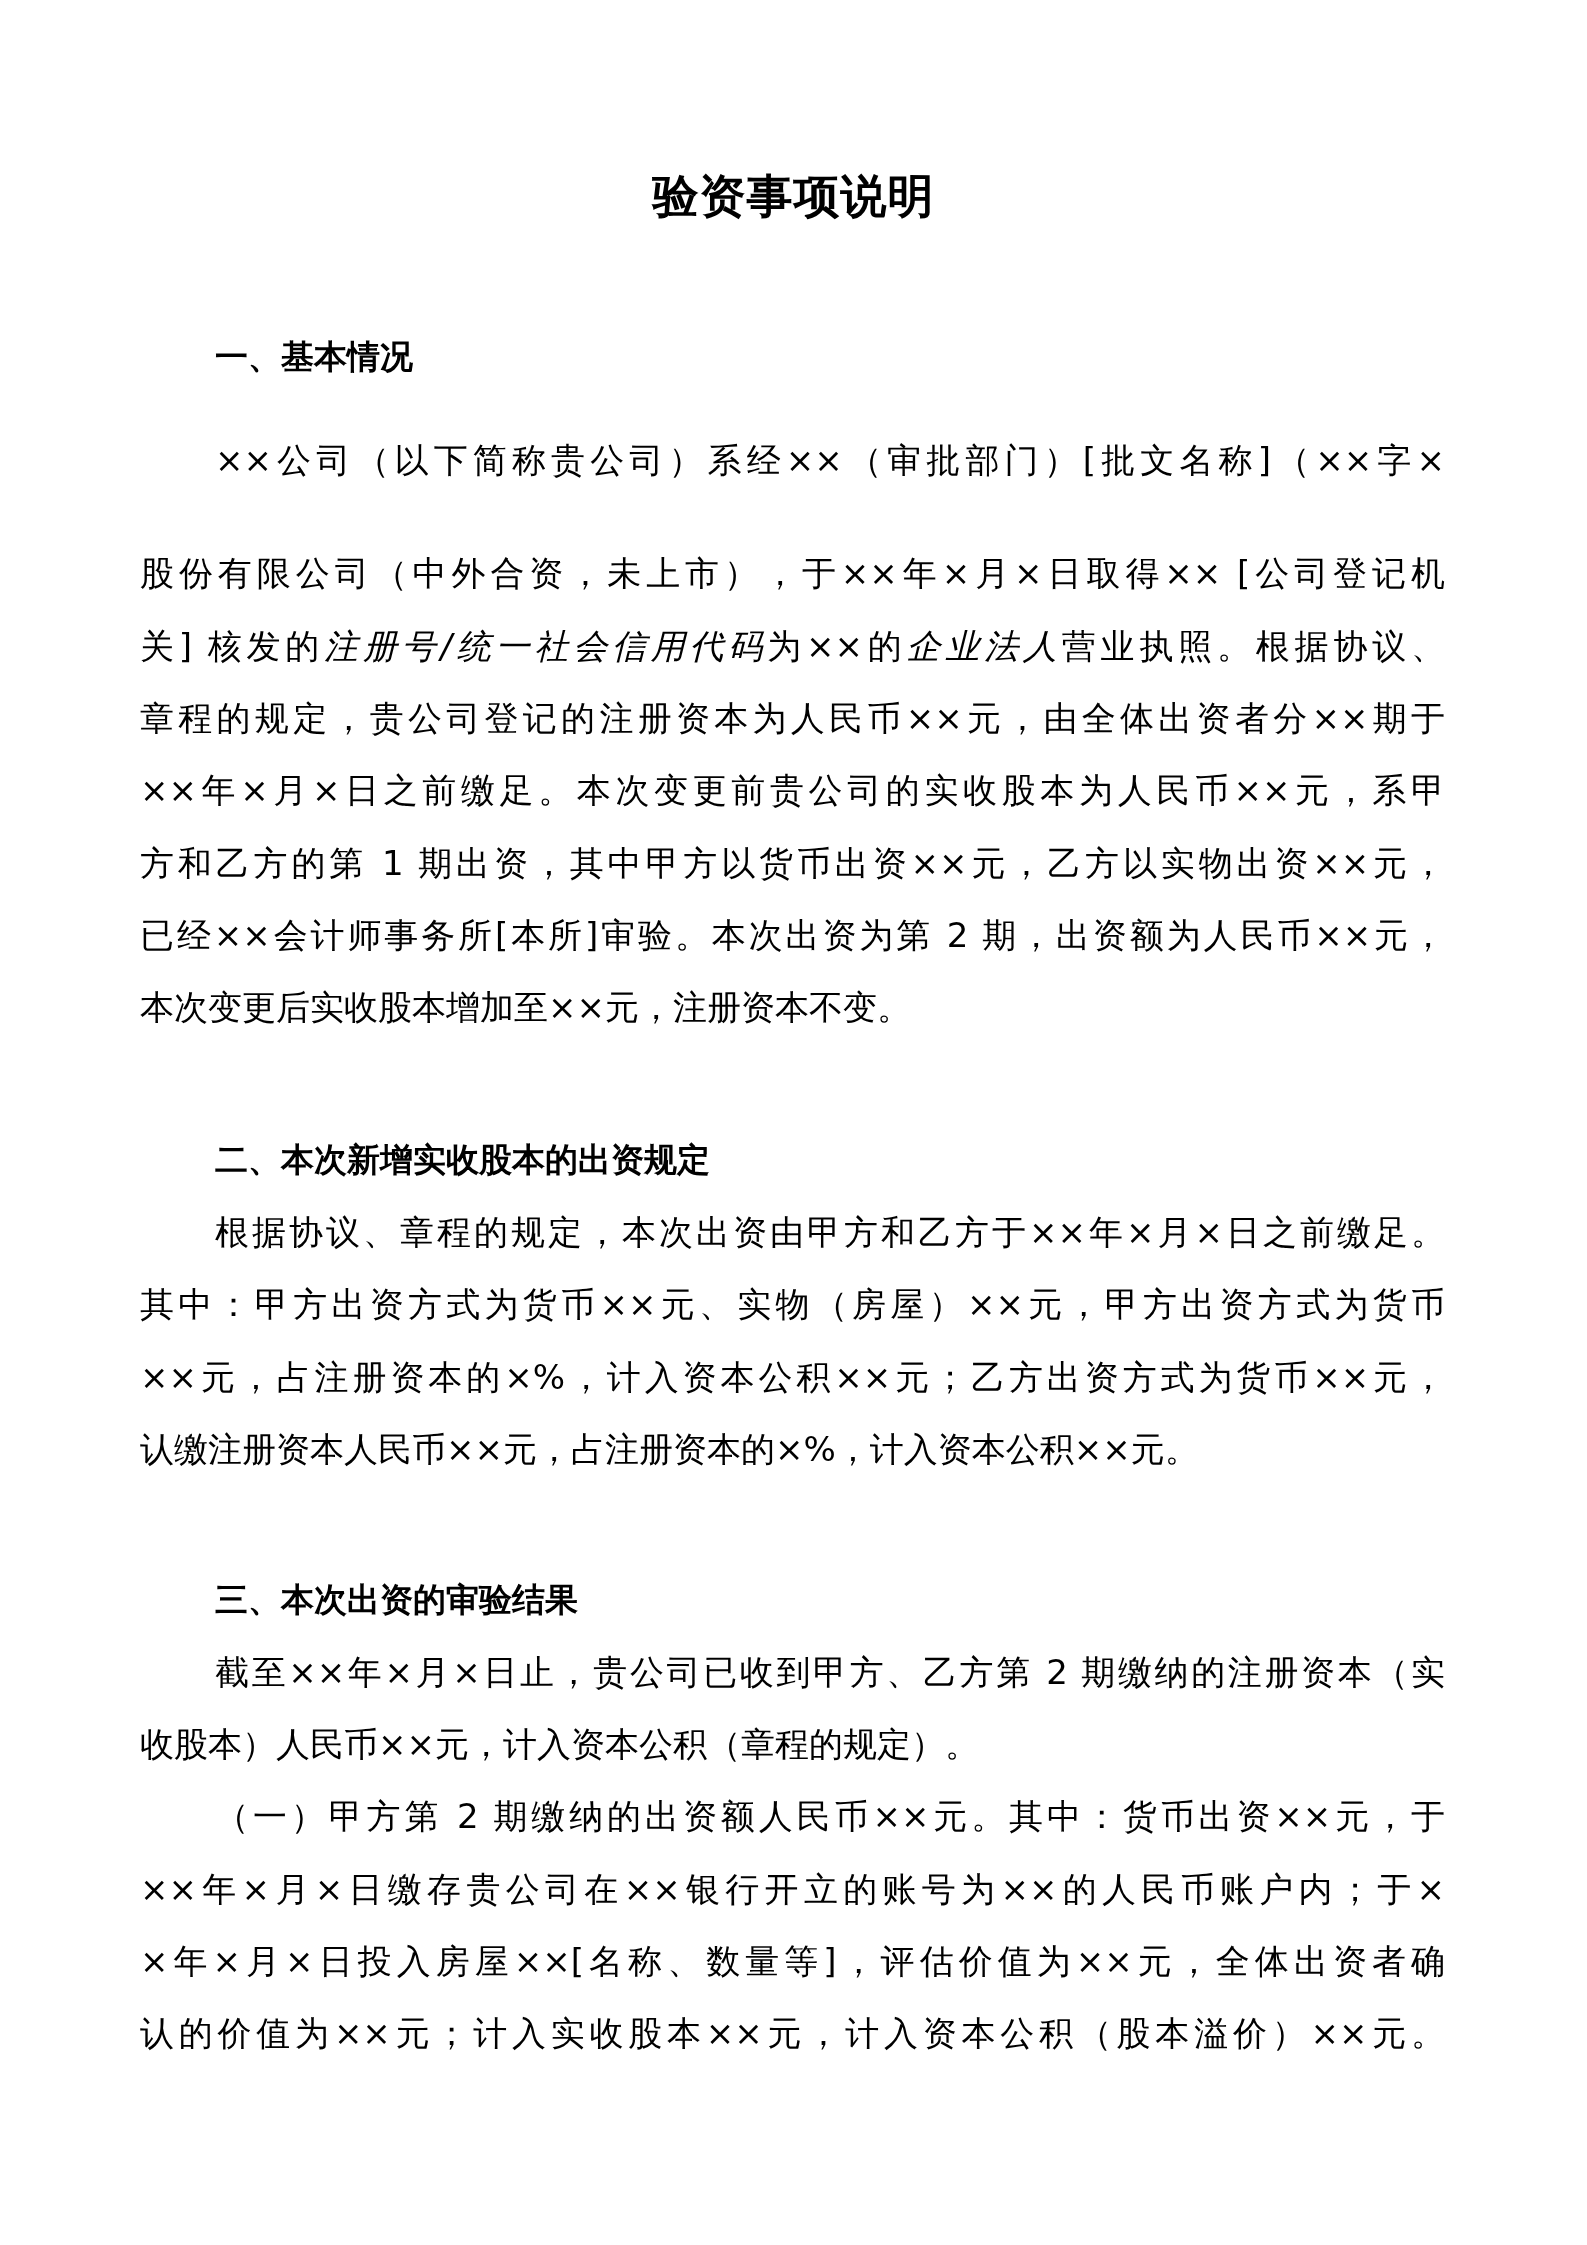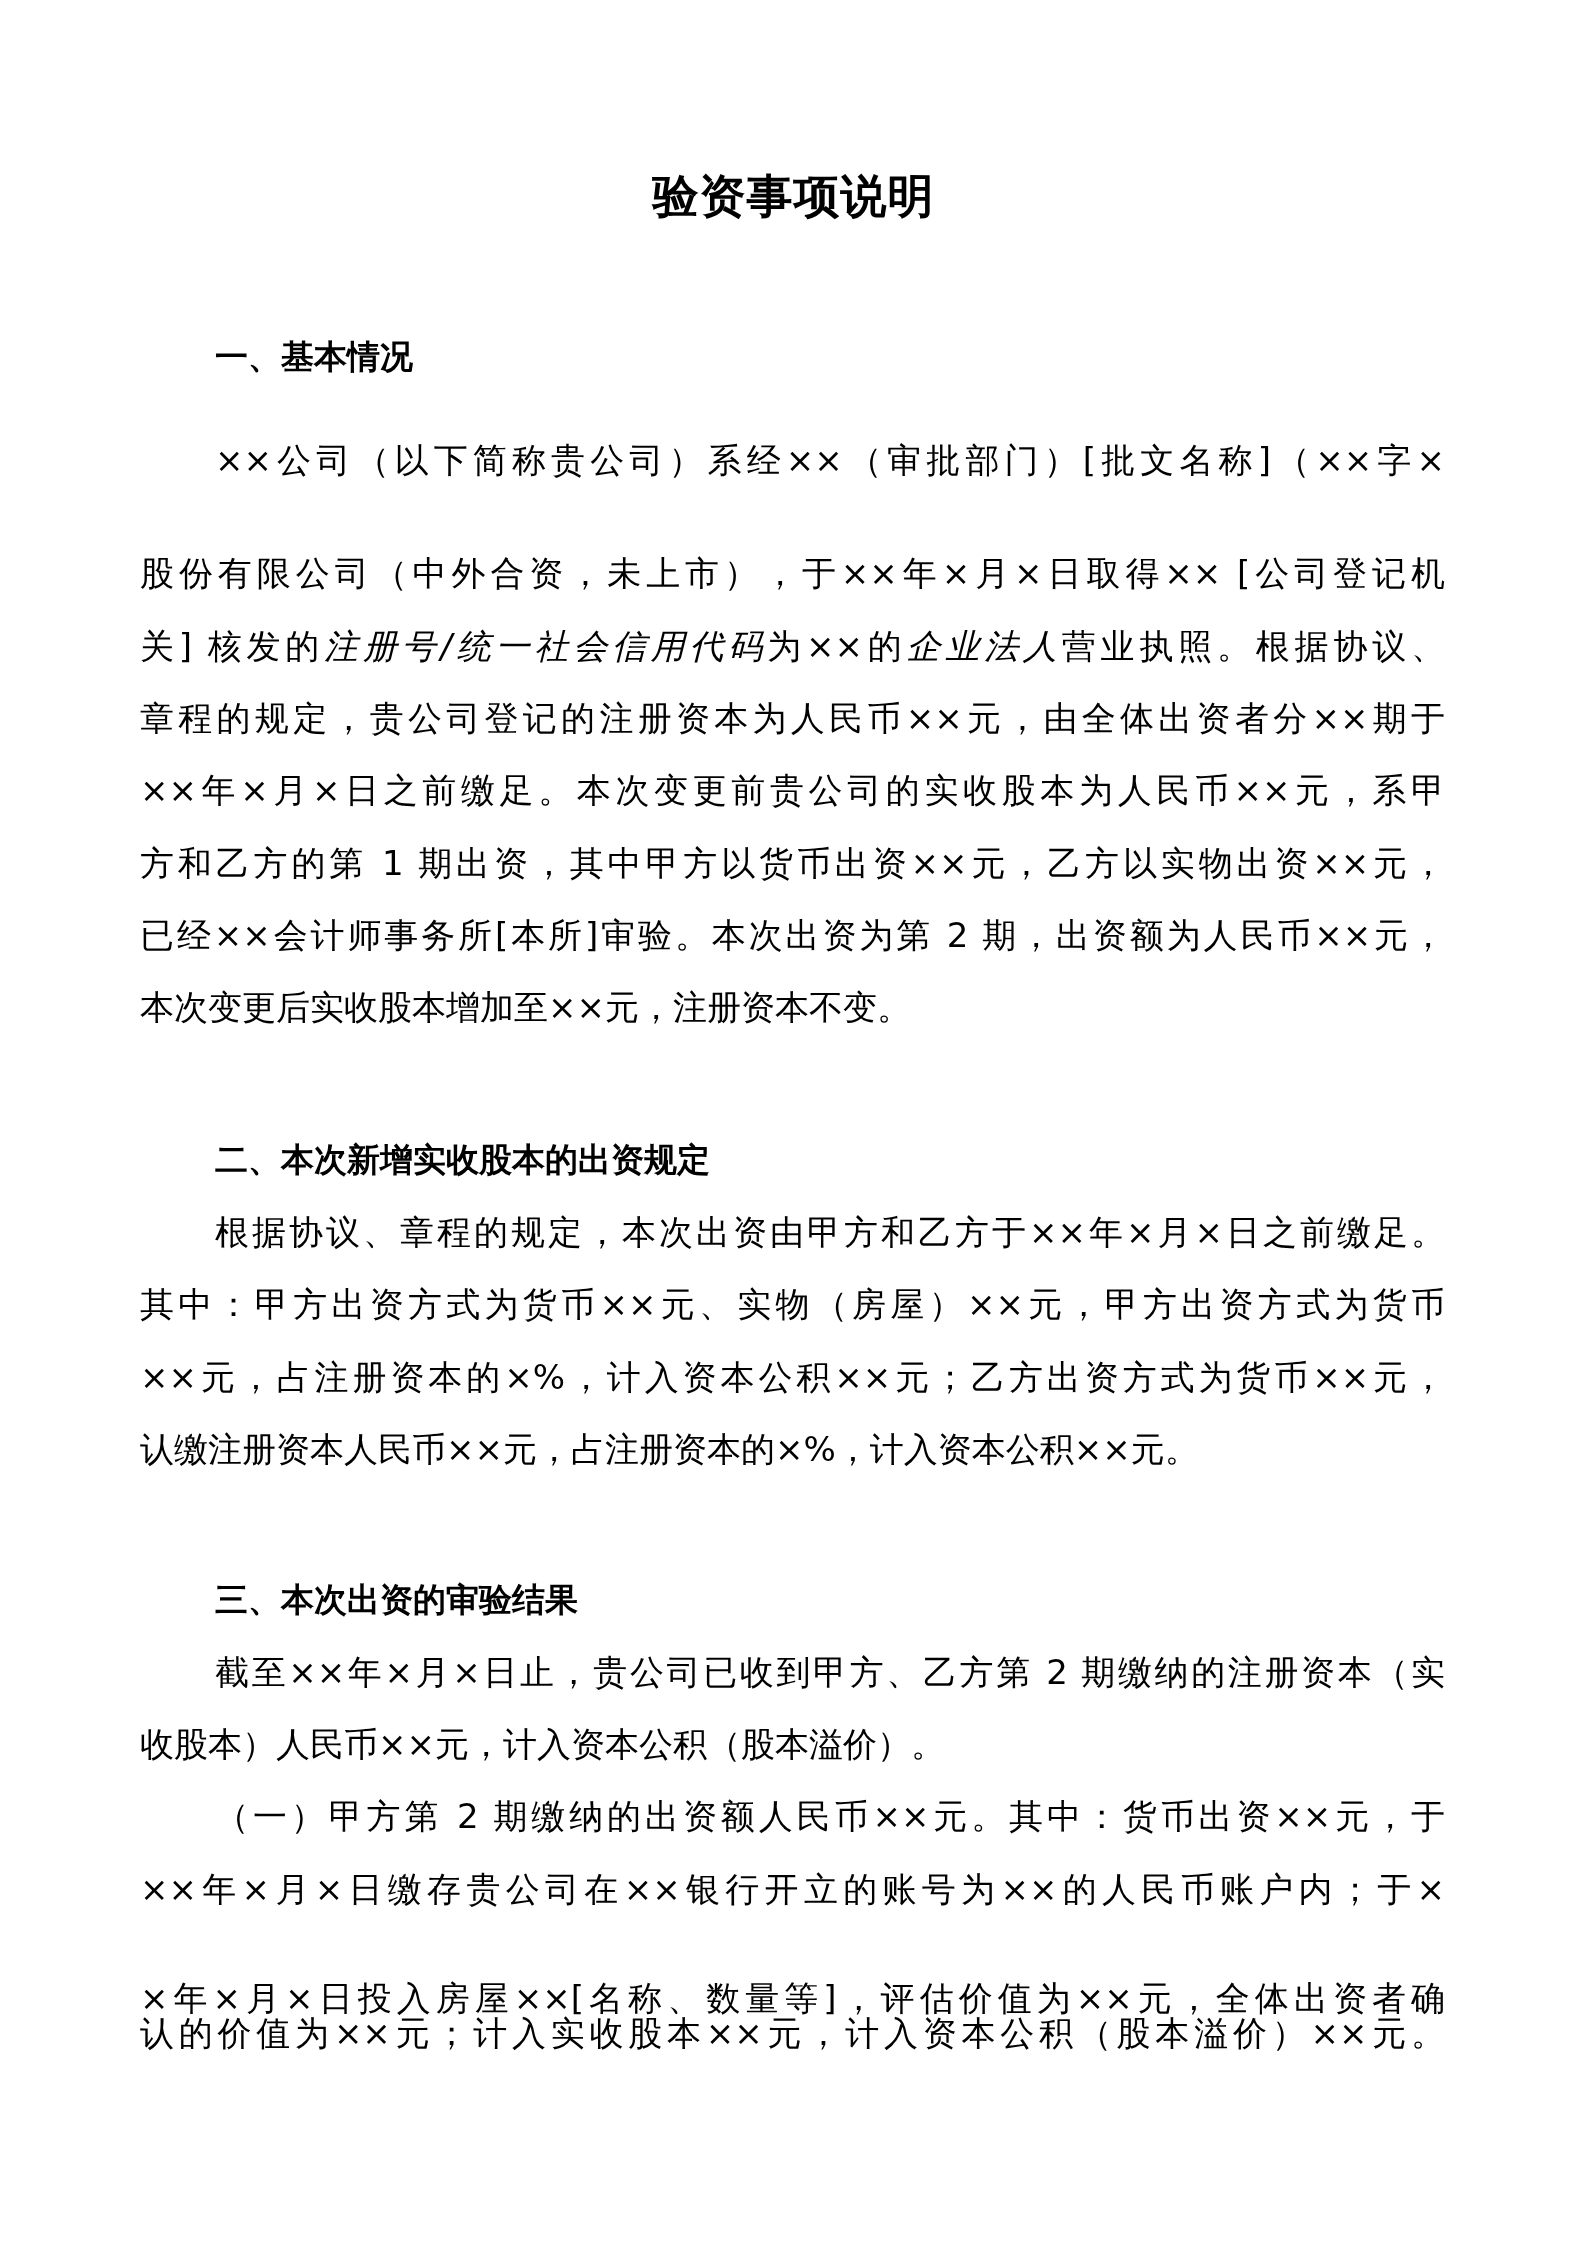--- a/index.html
+++ b/index.html
@@ -38,20 +38,20 @@
   <div class="heading" style="top:1138px;">二、本次新增实收股本的出资规定</div>
 
   <div class="line indent" style="top:1209px;">根据协议、章程的规定，本次出资由甲方和乙方于××年×月×日之前缴足。</div>
   <div class="line" style="top:1281px;">其中：甲方出资方式为货币××元、实物（房屋）××元，甲方出资方式为货币</div>
   <div class="line last" style="top:1426px;">认缴注册资本人民币××元，占注册资本的×%，计入资本公积××元。</div>
   <div class="line" style="top:1354px;">××元，占注册资本的×%，计入资本公积××元；乙方出资方式为货币××元，</div>
 
   <div class="heading" style="top:1578px;">三、本次出资的审验结果</div>
 
   <div class="line indent" style="top:1649px;">截至××年×月×日止，贵公司已收到甲方、乙方第 2 期缴纳的注册资本（实</div>
-  <div class="line last" style="top:1721px;">收股本）人民币××元，计入资本公积（股本溢价）。</div>
+  <div class="line last" style="top:1721px;">收股本）人民币××元，计入资本公积（章程的规定）。</div>
 
   <div class="line indent" style="top:1793px;">（一）甲方第 2 期缴纳的出资额人民币××元。其中：货币出资××元，于</div>
   <div class="line" style="top:1866px;">××年×月×日缴存贵公司在××银行开立的账号为××的人民币账户内；于×</div>
-  <div class="line" style="top:1938px;margin-top:37px;">×年×月×日投入房屋××[名称、数量等]，评估价值为××元，全体出资者确</div>
+  <div class="line" style="top:1938px;">×年×月×日投入房屋××[名称、数量等]，评估价值为××元，全体出资者确</div>
   <div class="line" style="top:2010px;">认的价值为××元；计入实收股本××元，计入资本公积（股本溢价）××元。</div>
 
 </div>
 
 </body></html>

